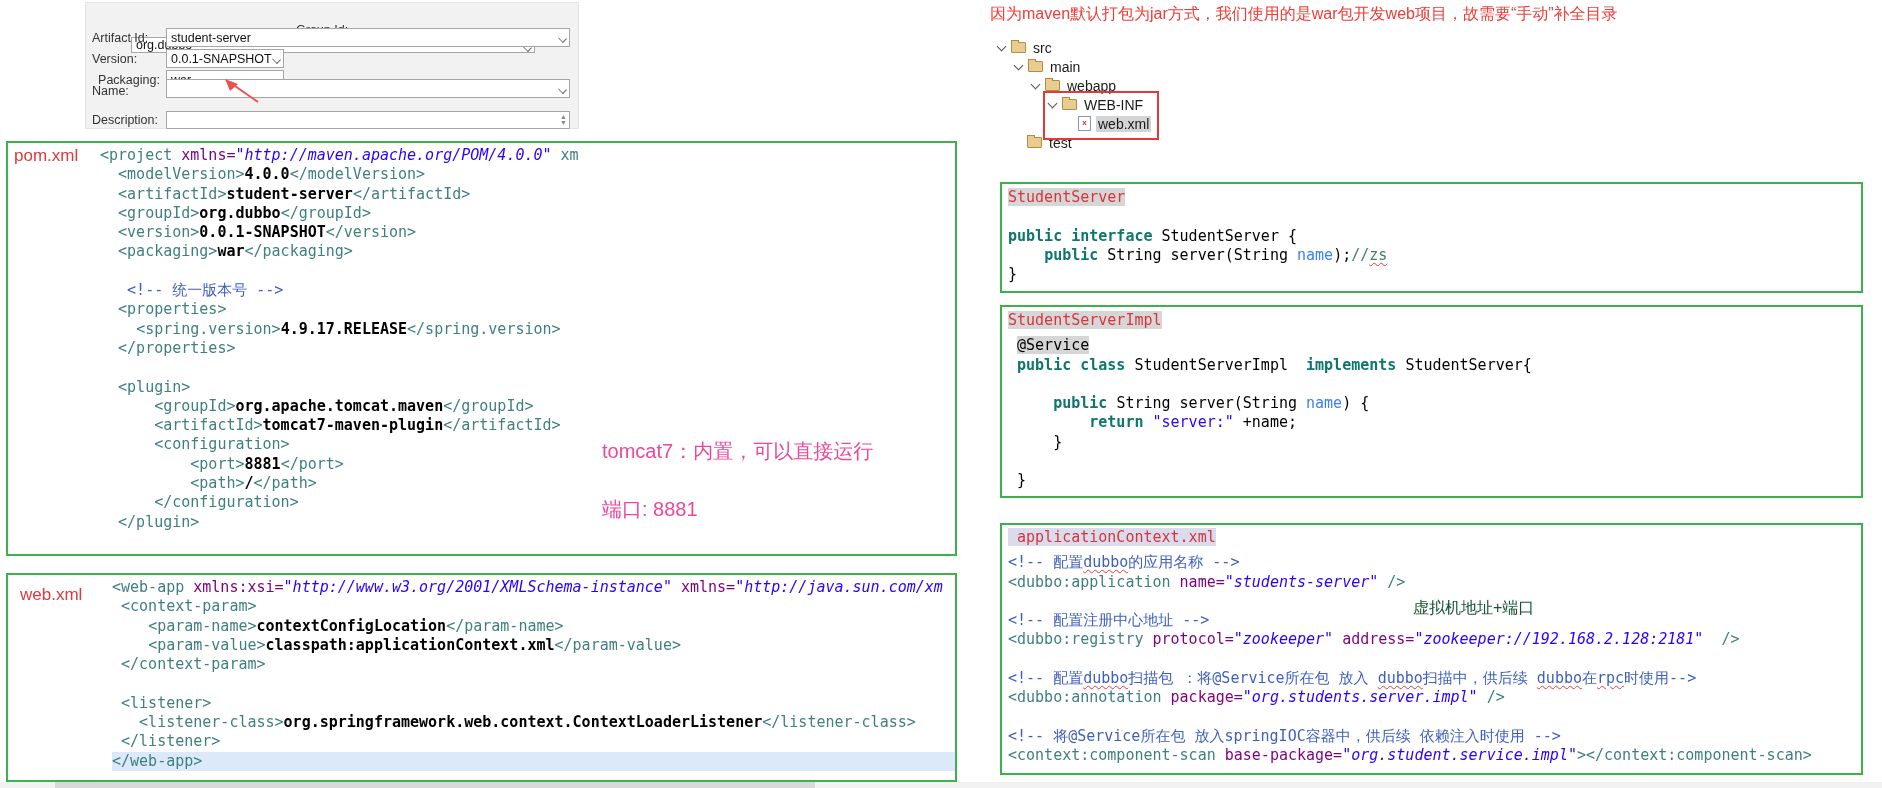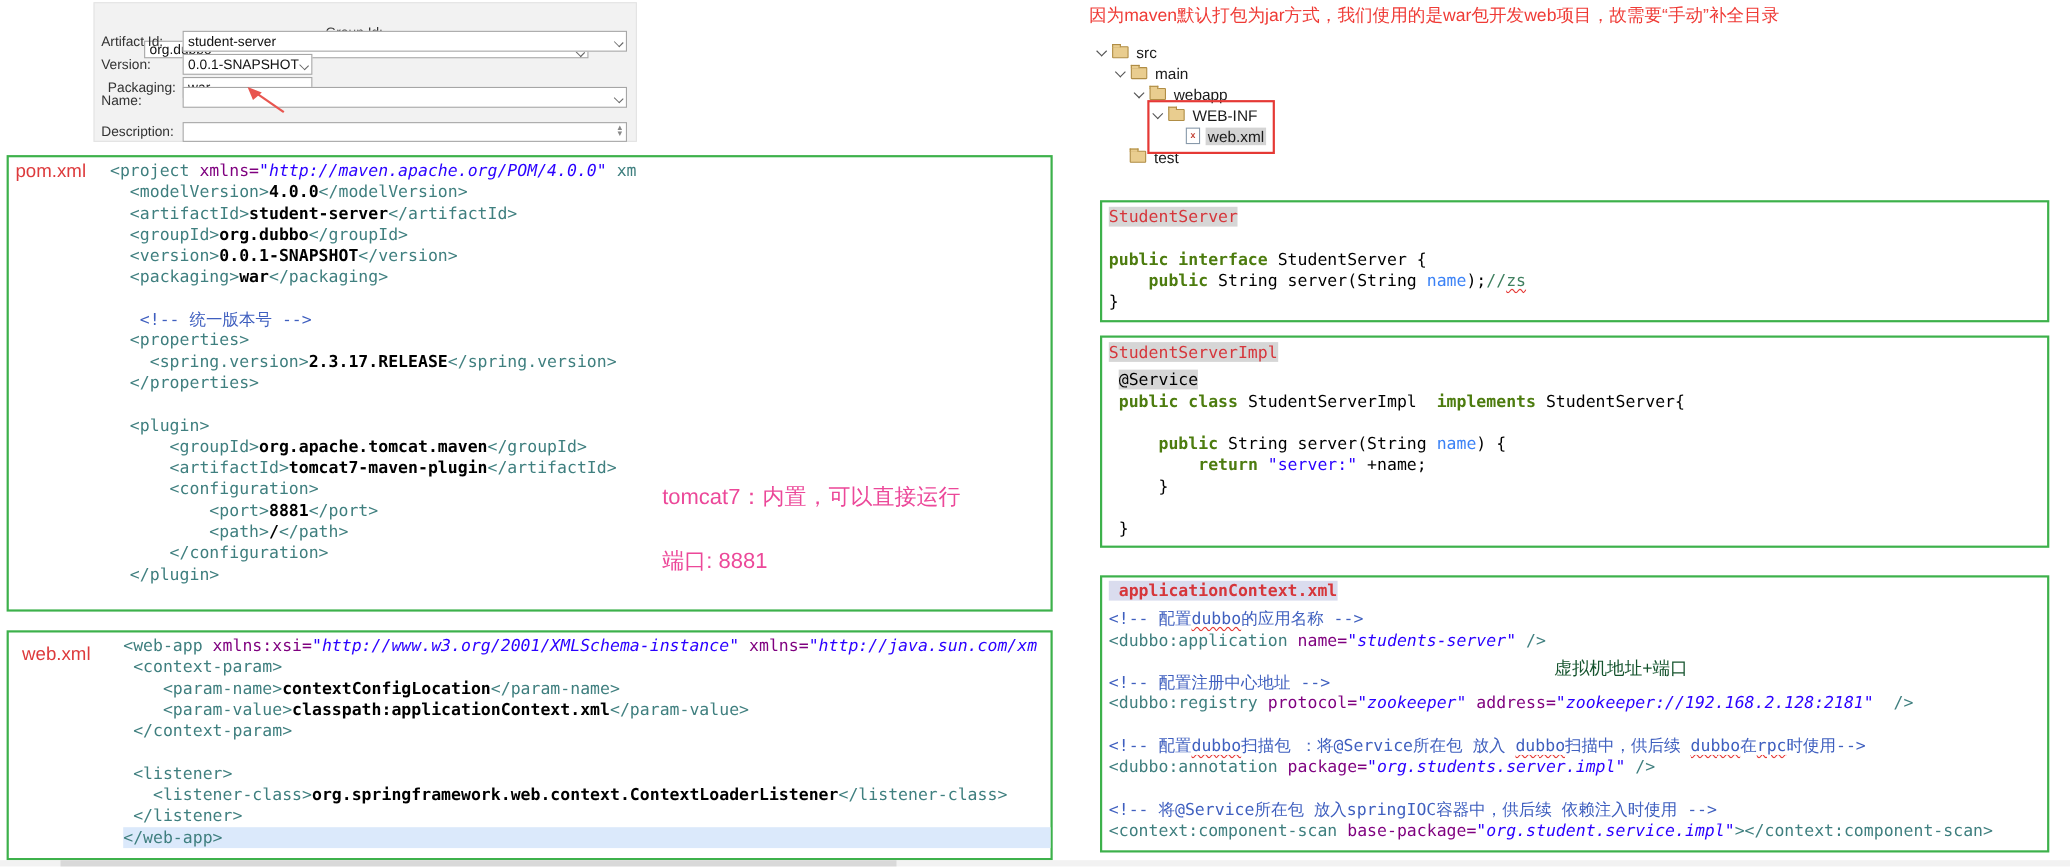--- a/index.html
+++ b/index.html
@@ -19,28 +19,28 @@
   .gbox{position:absolute;border:2px solid #3db14b;box-sizing:border-box;background:#fff;overflow:hidden;}
   .blklabel{position:absolute;color:#dd3a3c;font-size:17px;font-family:"Liberation Sans",sans-serif;}
   .code{position:absolute;font-family:"DejaVu Sans Mono",monospace;font-size:15px;color:#000;}
   .cl{height:19.3px;line-height:19.3px;white-space:pre;}
   .cl span{white-space:pre;}
   .t{color:#3F7F7F;}
   .a{color:#7F007F;}
   .v{color:#2A00FF;font-style:italic;}
   .b{color:#000;font-weight:600;}
   .c{color:#3F5FBF;}
-  .k{color:#4d7c0f;font-weight:bold;}
+  .k{color:#0f766e;font-weight:bold;}
   .s{color:#2A00FF;}
   .p{color:#3b82f6;}
   .jc{color:#3F7F5F;}
   .pl{color:#000;}
   .rt{color:#d6363b;}
   .mk{background:#d6d6d6;}
-  .mkb{background:#dadcee;font-weight:bold;}
+  .mkb{background:#dadcee;}
   .sq{text-decoration:underline wavy #e53935 1px;text-underline-offset:2px;}
   .sel{background:#dbe9fb;}
   .gap{margin-bottom:6px;}
   .anno{position:absolute;color:#ec4899;font-size:20px;font-family:"Liberation Sans",sans-serif;}
   .redanno{position:absolute;color:#14532d;font-size:16px;font-family:"Liberation Sans",sans-serif;}
   
   #note{position:absolute;left:990px;top:4px;color:#ef3b36;font-size:16px;}
   #tree{position:absolute;left:998px;top:38px;font-size:14px;color:#1a1a1a;}
   .trow{height:19px;display:flex;align-items:center;}
   .tchev{width:6px;height:6px;border-right:1.5px solid #555;border-bottom:1.5px solid #555;
@@ -119,21 +119,21 @@
   <div class="code" style="left:100px;top:146px;width:851px;">
       <div class="cl"><span class="t">&lt;project </span><span class="a">xmlns=</span><span class="v">"http://maven.apache.org/POM/4.0.0"</span><span class="pl"> </span><span class="t">xm</span></div>
       <div class="cl"><span class="pl">  </span><span class="t">&lt;modelVersion&gt;</span><span class="b">4.0.0</span><span class="t">&lt;/modelVersion&gt;</span></div>
       <div class="cl"><span class="pl">  </span><span class="t">&lt;artifactId&gt;</span><span class="b">student-server</span><span class="t">&lt;/artifactId&gt;</span></div>
       <div class="cl"><span class="pl">  </span><span class="t">&lt;groupId&gt;</span><span class="b">org.dubbo</span><span class="t">&lt;/groupId&gt;</span></div>
       <div class="cl"><span class="pl">  </span><span class="t">&lt;version&gt;</span><span class="b">0.0.1-SNAPSHOT</span><span class="t">&lt;/version&gt;</span></div>
       <div class="cl"><span class="pl">  </span><span class="t">&lt;packaging&gt;</span><span class="b">war</span><span class="t">&lt;/packaging&gt;</span></div>
       <div class="cl">&nbsp;</div>
       <div class="cl"><span class="pl">   </span><span class="c">&lt;!-- 统一版本号 --&gt;</span></div>
       <div class="cl"><span class="pl">  </span><span class="t">&lt;properties&gt;</span></div>
-      <div class="cl"><span class="pl">    </span><span class="t">&lt;spring.version&gt;</span><span class="b">2.3.17.RELEASE</span><span class="t">&lt;/spring.version&gt;</span></div>
+      <div class="cl"><span class="pl">    </span><span class="t">&lt;spring.version&gt;</span><span class="b">4.9.17.RELEASE</span><span class="t">&lt;/spring.version&gt;</span></div>
       <div class="cl"><span class="pl">  </span><span class="t">&lt;/properties&gt;</span></div>
       <div class="cl">&nbsp;</div>
       <div class="cl"><span class="pl">  </span><span class="t">&lt;plugin&gt;</span></div>
       <div class="cl"><span class="pl">      </span><span class="t">&lt;groupId&gt;</span><span class="b">org.apache.tomcat.maven</span><span class="t">&lt;/groupId&gt;</span></div>
       <div class="cl"><span class="pl">      </span><span class="t">&lt;artifactId&gt;</span><span class="b">tomcat7-maven-plugin</span><span class="t">&lt;/artifactId&gt;</span></div>
       <div class="cl"><span class="pl">      </span><span class="t">&lt;configuration&gt;</span></div>
       <div class="cl"><span class="pl">          </span><span class="t">&lt;port&gt;</span><span class="b">8881</span><span class="t">&lt;/port&gt;</span></div>
       <div class="cl"><span class="pl">          </span><span class="t">&lt;path&gt;</span><span class="b">/</span><span class="t">&lt;/path&gt;</span></div>
       <div class="cl"><span class="pl">      </span><span class="t">&lt;/configuration&gt;</span></div>
       <div class="cl"><span class="pl">  </span><span class="t">&lt;/plugin&gt;</span></div>

